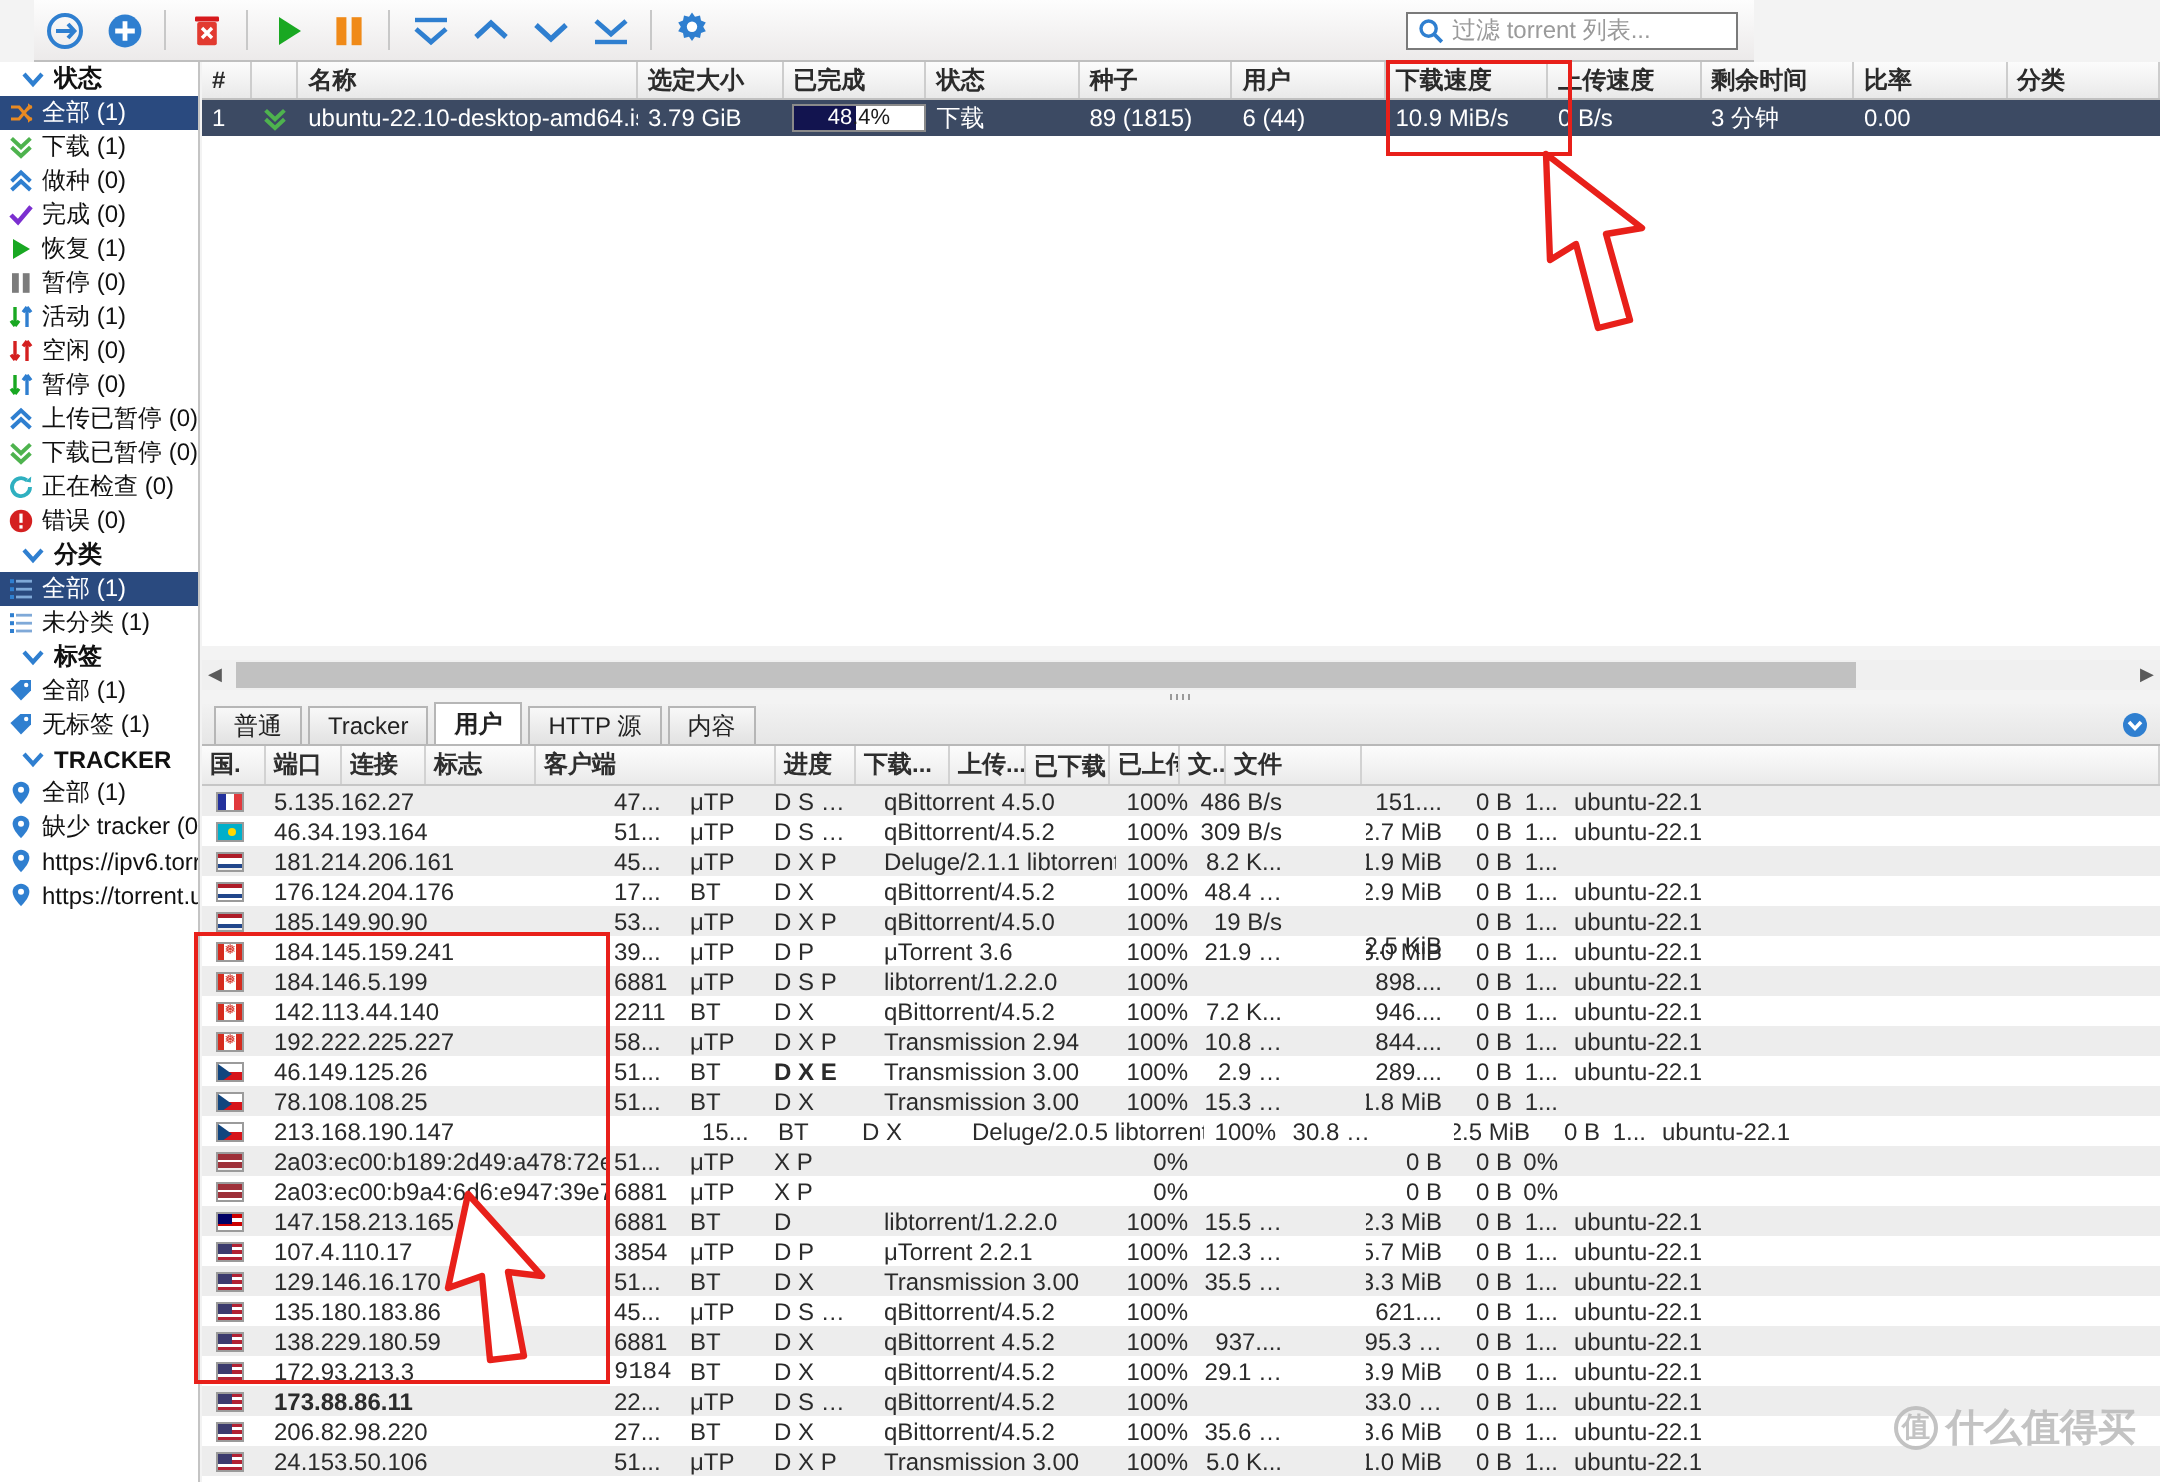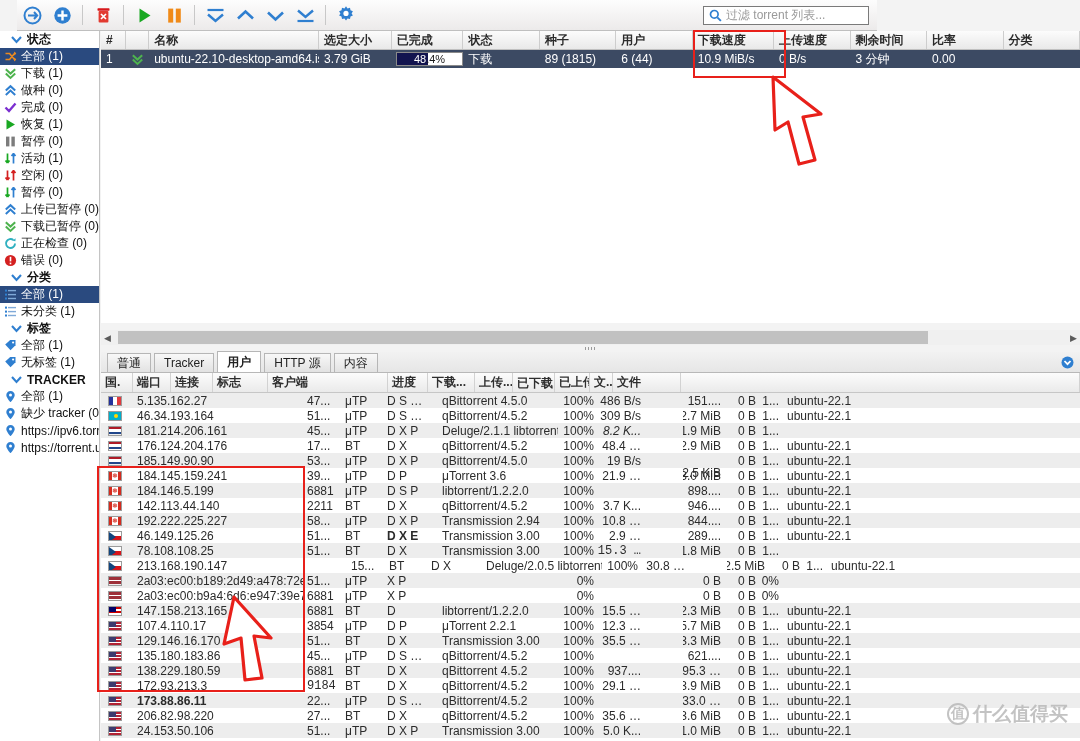--- a/index.html
+++ b/index.html
@@ -693,21 +693,21 @@
                 <i style="display:block;height:33%;background:#21468b"></i>
               </span>
             </span>
           </div>
           <div class="td" style="width: 170px;">181.214.206.161</div>
           <div class="td" style="width: 38px;">45...</div>
           <div class="td" style="width: 42px;">μTP</div>
           <div class="td" style="width: 55px;">D X P</div>
           <div class="td" style="width: 120px;">Deluge/2.1.1 libtorrent...</div>
           <div class="td" style="width: 40px; justify-content: flex-end; padding-right: 4px;">100%</div>
-          <div class="td" style="width: 47px; justify-content: flex-end; padding-right: 4px; font-style: italic;">8.2 K...</div>
+          <div class="td" style="width: 47px; justify-content: flex-end; padding-right: 4px;">8.2 K...</div>
           <div class="td" style="width: 38px;"></div>
           <div class="td" style="width: 42px; justify-content: flex-end; padding-right: 4px;">1.9 MiB</div>
           <div class="td" style="width: 35px; justify-content: flex-end; padding-right: 4px;">0 B</div>
           <div class="td" style="width: 23px; justify-content: flex-end; padding-right: 4px;">1...</div>
           <div class="td" style="width: 68px;"></div>
         </div>
         <div class="p-row">
           <div class="td" style="width: 32px;">
             <span class="flag">
               <span style="display:block;width:100%;height:100%">
@@ -808,21 +808,21 @@
                 <i style="flex:1;background:#d52b1e"></i>
               </span>
             </span>
           </div>
           <div class="td" style="width: 170px;">142.113.44.140</div>
           <div class="td" style="width: 38px;">2211</div>
           <div class="td" style="width: 42px;">BT</div>
           <div class="td" style="width: 55px;">D X</div>
           <div class="td" style="width: 120px;">qBittorrent/4.5.2</div>
           <div class="td" style="width: 40px; justify-content: flex-end; padding-right: 4px;">100%</div>
-          <div class="td" style="width: 47px; justify-content: flex-end; padding-right: 4px;">3.7 K...</div>
+          <div class="td" style="width: 47px; justify-content: flex-end; padding-right: 4px;">7.2 K...</div>
           <div class="td" style="width: 38px;"></div>
           <div class="td" style="width: 42px; justify-content: flex-end; padding-right: 4px;">946....</div>
           <div class="td" style="width: 35px; justify-content: flex-end; padding-right: 4px;">0 B</div>
           <div class="td" style="width: 23px; justify-content: flex-end; padding-right: 4px;">1...</div>
           <div class="td" style="width: 68px;">ubuntu-22.10-...</div>
         </div>
         <div class="p-row alt">
           <div class="td" style="width: 32px;">
             <span class="flag">
               <span style="display:flex;width:100%;height:100%">
@@ -877,21 +877,21 @@
                 <i style="position:absolute;left:0;top:0;width:0;height:0;border-top:5px solid transparent;border-bottom:5px solid transparent;border-left:7px solid #11457e"></i>
               </span>
             </span>
           </div>
           <div class="td" style="width: 170px;">78.108.108.25</div>
           <div class="td" style="width: 38px;">51...</div>
           <div class="td" style="width: 42px;">BT</div>
           <div class="td" style="width: 55px;">D X</div>
           <div class="td" style="width: 120px;">Transmission 3.00</div>
           <div class="td" style="width: 40px; justify-content: flex-end; padding-right: 4px;">100%</div>
-          <div class="td" style="width: 47px; justify-content: flex-end; padding-right: 4px; font-family: Liberation Mono, monospace;">15.3 …</div>
+          <div class="td" style="width: 47px; justify-content: flex-end; padding-right: 4px;">15.3 …</div>
           <div class="td" style="width: 38px;"></div>
           <div class="td" style="width: 42px; justify-content: flex-end; padding-right: 4px;">1.8 MiB</div>
           <div class="td" style="width: 35px; justify-content: flex-end; padding-right: 4px;">0 B</div>
           <div class="td" style="width: 23px; justify-content: flex-end; padding-right: 4px;">1...</div>
           <div class="td" style="width: 68px;"></div>
         </div>
         <div class="p-row">
           <div class="td" style="width: 32px;">
             <span class="flag">
               <span style="display:block;width:100%;height:100%;position:relative">

